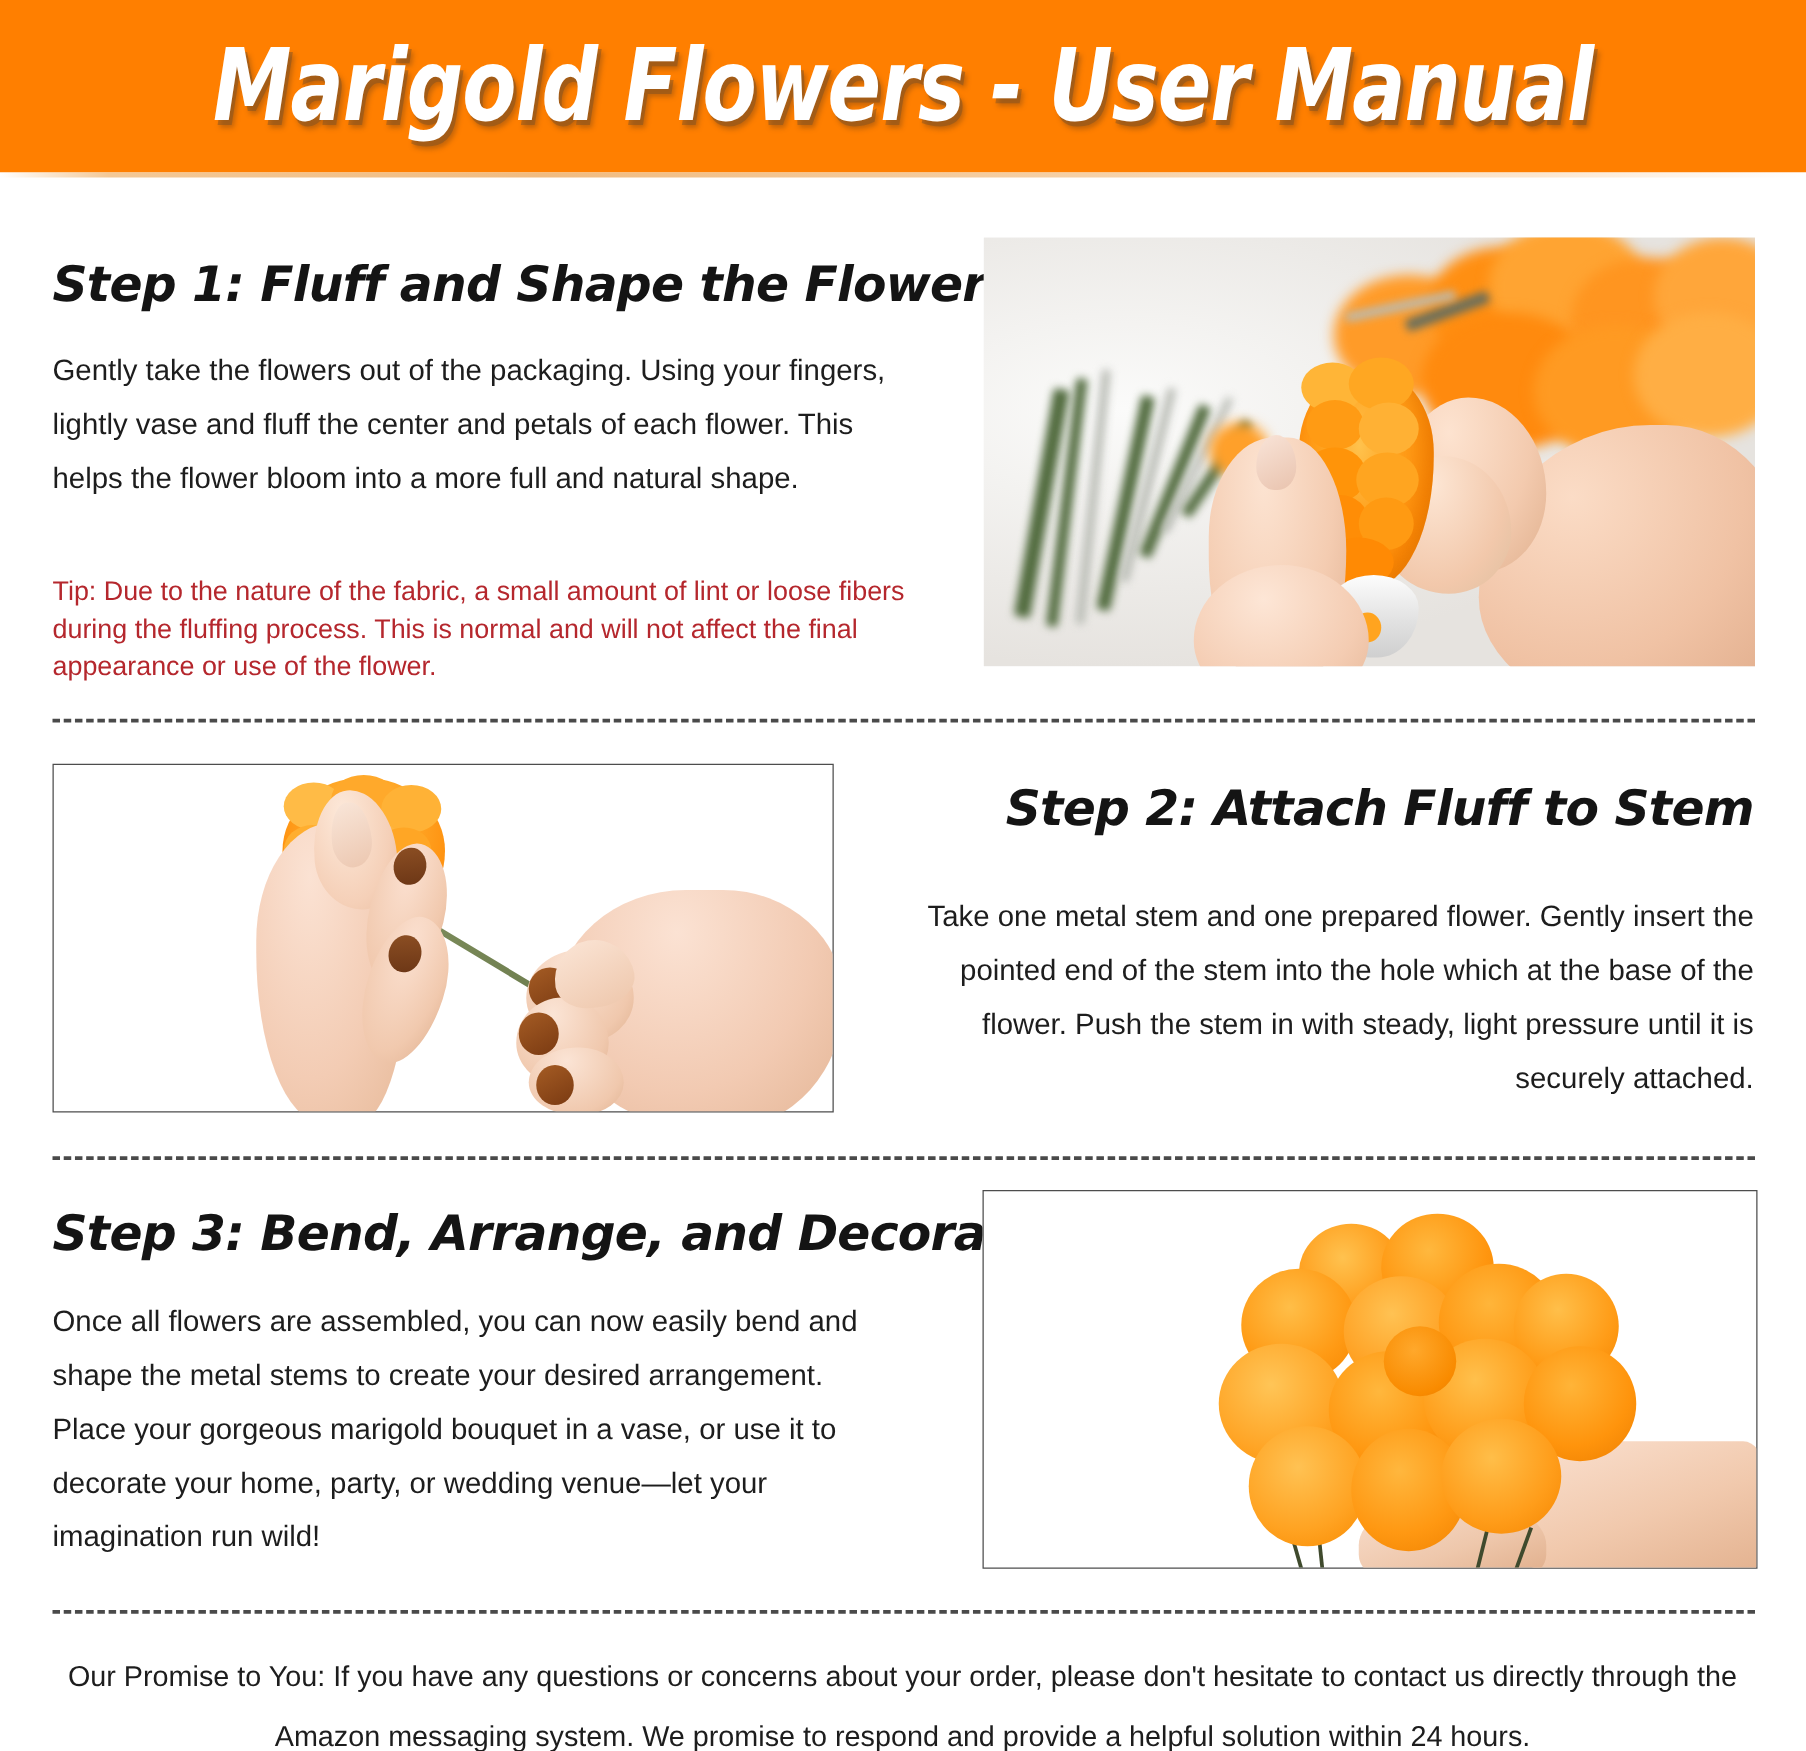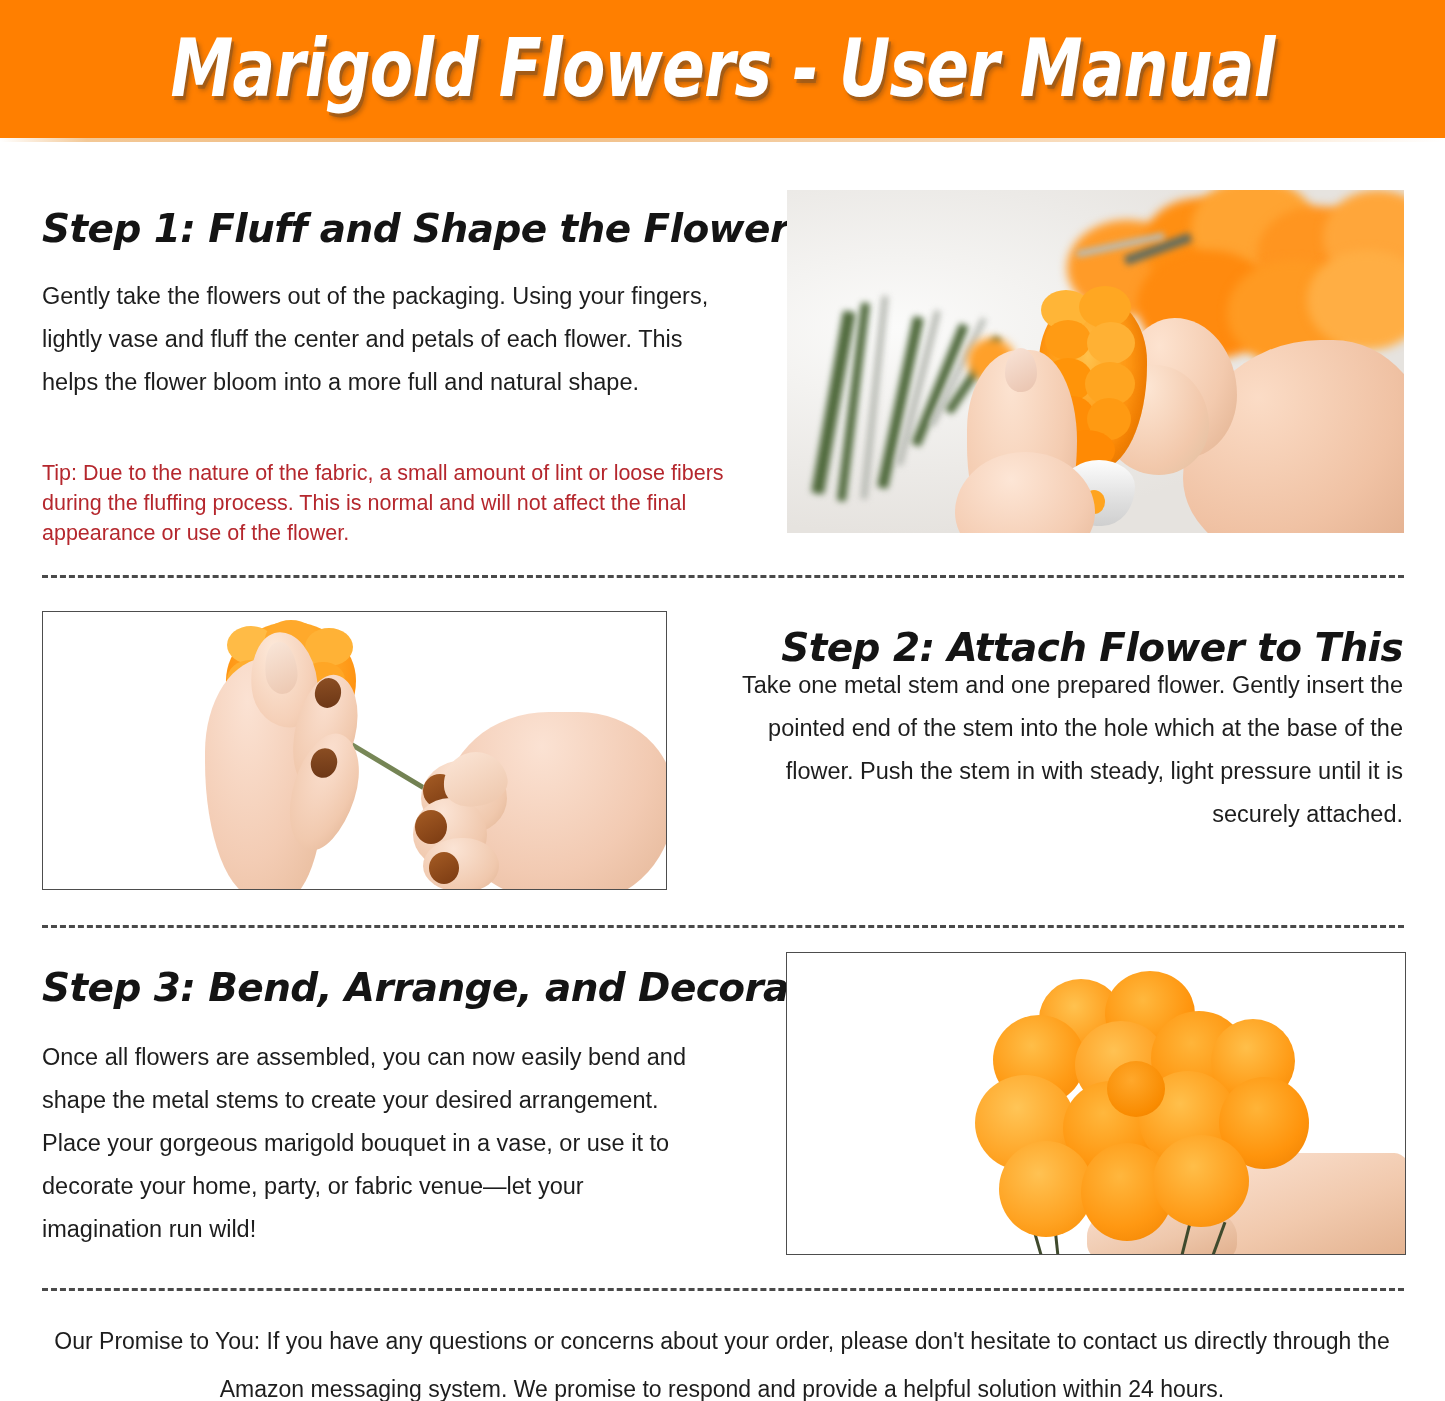--- a/index.html
+++ b/index.html
@@ -124,21 +124,21 @@
   #photo-step3 { left: 786px; top: 952px; width: 618px; height: 301px; }
 
   .mg-petal { position:absolute; border-radius:50%; }
 
   
   #step1-heading { position:absolute; left:42px; top:209px; }
   #step1-body    { position:absolute; left:42px; top:275px; width:700px; }
   #step1-tip     { position:absolute; left:42px; top:458px; width:712px; }
 
   #step2-heading { position:absolute; right:42px; top:628px; text-align:right; }
-  #step2-body    { position:absolute; right:42px; top:664px; width:690px; text-align:right; }
+  #step2-body    { position:absolute; right:42px; top:712px; width:690px; text-align:right; }
 
   #step3-heading { position:absolute; left:42px; top:968px; }
   #step3-body    { position:absolute; left:42px; top:1036px; width:665px; }
 
   #promise-text {
     position:absolute; left:42px; top:1317px; width:1360px;
     text-align:center;
     font-family:"Liberation Sans", sans-serif;
     font-size:23px;
     line-height:48px;
@@ -283,27 +283,27 @@
   <div class="finger" style="left:380px; top:226px; width:76px; height:54px;
         background:radial-gradient(ellipse at 40% 20%, #fbe4d5 0%, #f0c8ad 70%, #dfb190 100%);
         border-radius:50% 46% 46% 50% / 52% 52% 48% 48%;"></div>
   <div style="position:absolute; left:386px; top:240px; width:30px; height:32px;
               border-radius:50%; background:linear-gradient(150deg,#a55c24,#7a3a12);"></div>
   <div style="position:absolute; left:400px; top:140px; width:64px; height:54px;
               border-radius:50% 50% 46% 46% / 60% 60% 40% 40%;
               background:linear-gradient(160deg,#fbe5d6 0%, #eec7ac 100%); transform:rotate(-10deg);"></div>
 </div>
 
-<div class="step-heading" id="step2-heading">Step 2: Attach Flower to This</div>
+<div class="step-heading" id="step2-heading">Step 2: Attach Fluff to Stem</div>
 <div class="body-text" id="step2-body">Take one metal stem and one prepared flower. Gently insert the pointed end of the stem into the hole which at the base of the flower.  Push the stem in with steady, light pressure until it is securely attached.</div>
 
 <div class="divider" id="divider-2"></div>
 
 <div class="step-heading" id="step3-heading">Step 3: Bend, Arrange, and Decorate!</div>
-<div class="body-text" id="step3-body">Once all flowers are assembled, you can now easily bend and shape the metal stems to create your desired arrangement. Place your gorgeous marigold bouquet in a vase, or use it to decorate your home, party, or fabric venue—let your imagination run wild!</div>
+<div class="body-text" id="step3-body">Once all flowers are assembled, you can now easily bend and shape the metal stems to create your desired arrangement. Place your gorgeous marigold bouquet in a vase, or use it to decorate your home, party, or wedding venue—let your imagination run wild!</div>
 
 <div class="photo bordered" id="photo-step3">
 
   <div style="position:absolute; left:410px; top:200px; width:215px; height:110px;
               background:linear-gradient(160deg,#fbe2d2 0%, #f1c9ad 55%, #e2b08d 100%);
               border-radius:56% 10% 6% 40% / 70% 28% 18% 52%;"></div>
   <div style="position:absolute; left:300px; top:246px; width:150px; height:62px;
               background:linear-gradient(160deg,#fae0d0 0%, #eec7ab 60%, #e0ae8b 100%);
               border-radius:44% 44% 12% 12% / 60% 60% 28% 28%;"></div>
 

